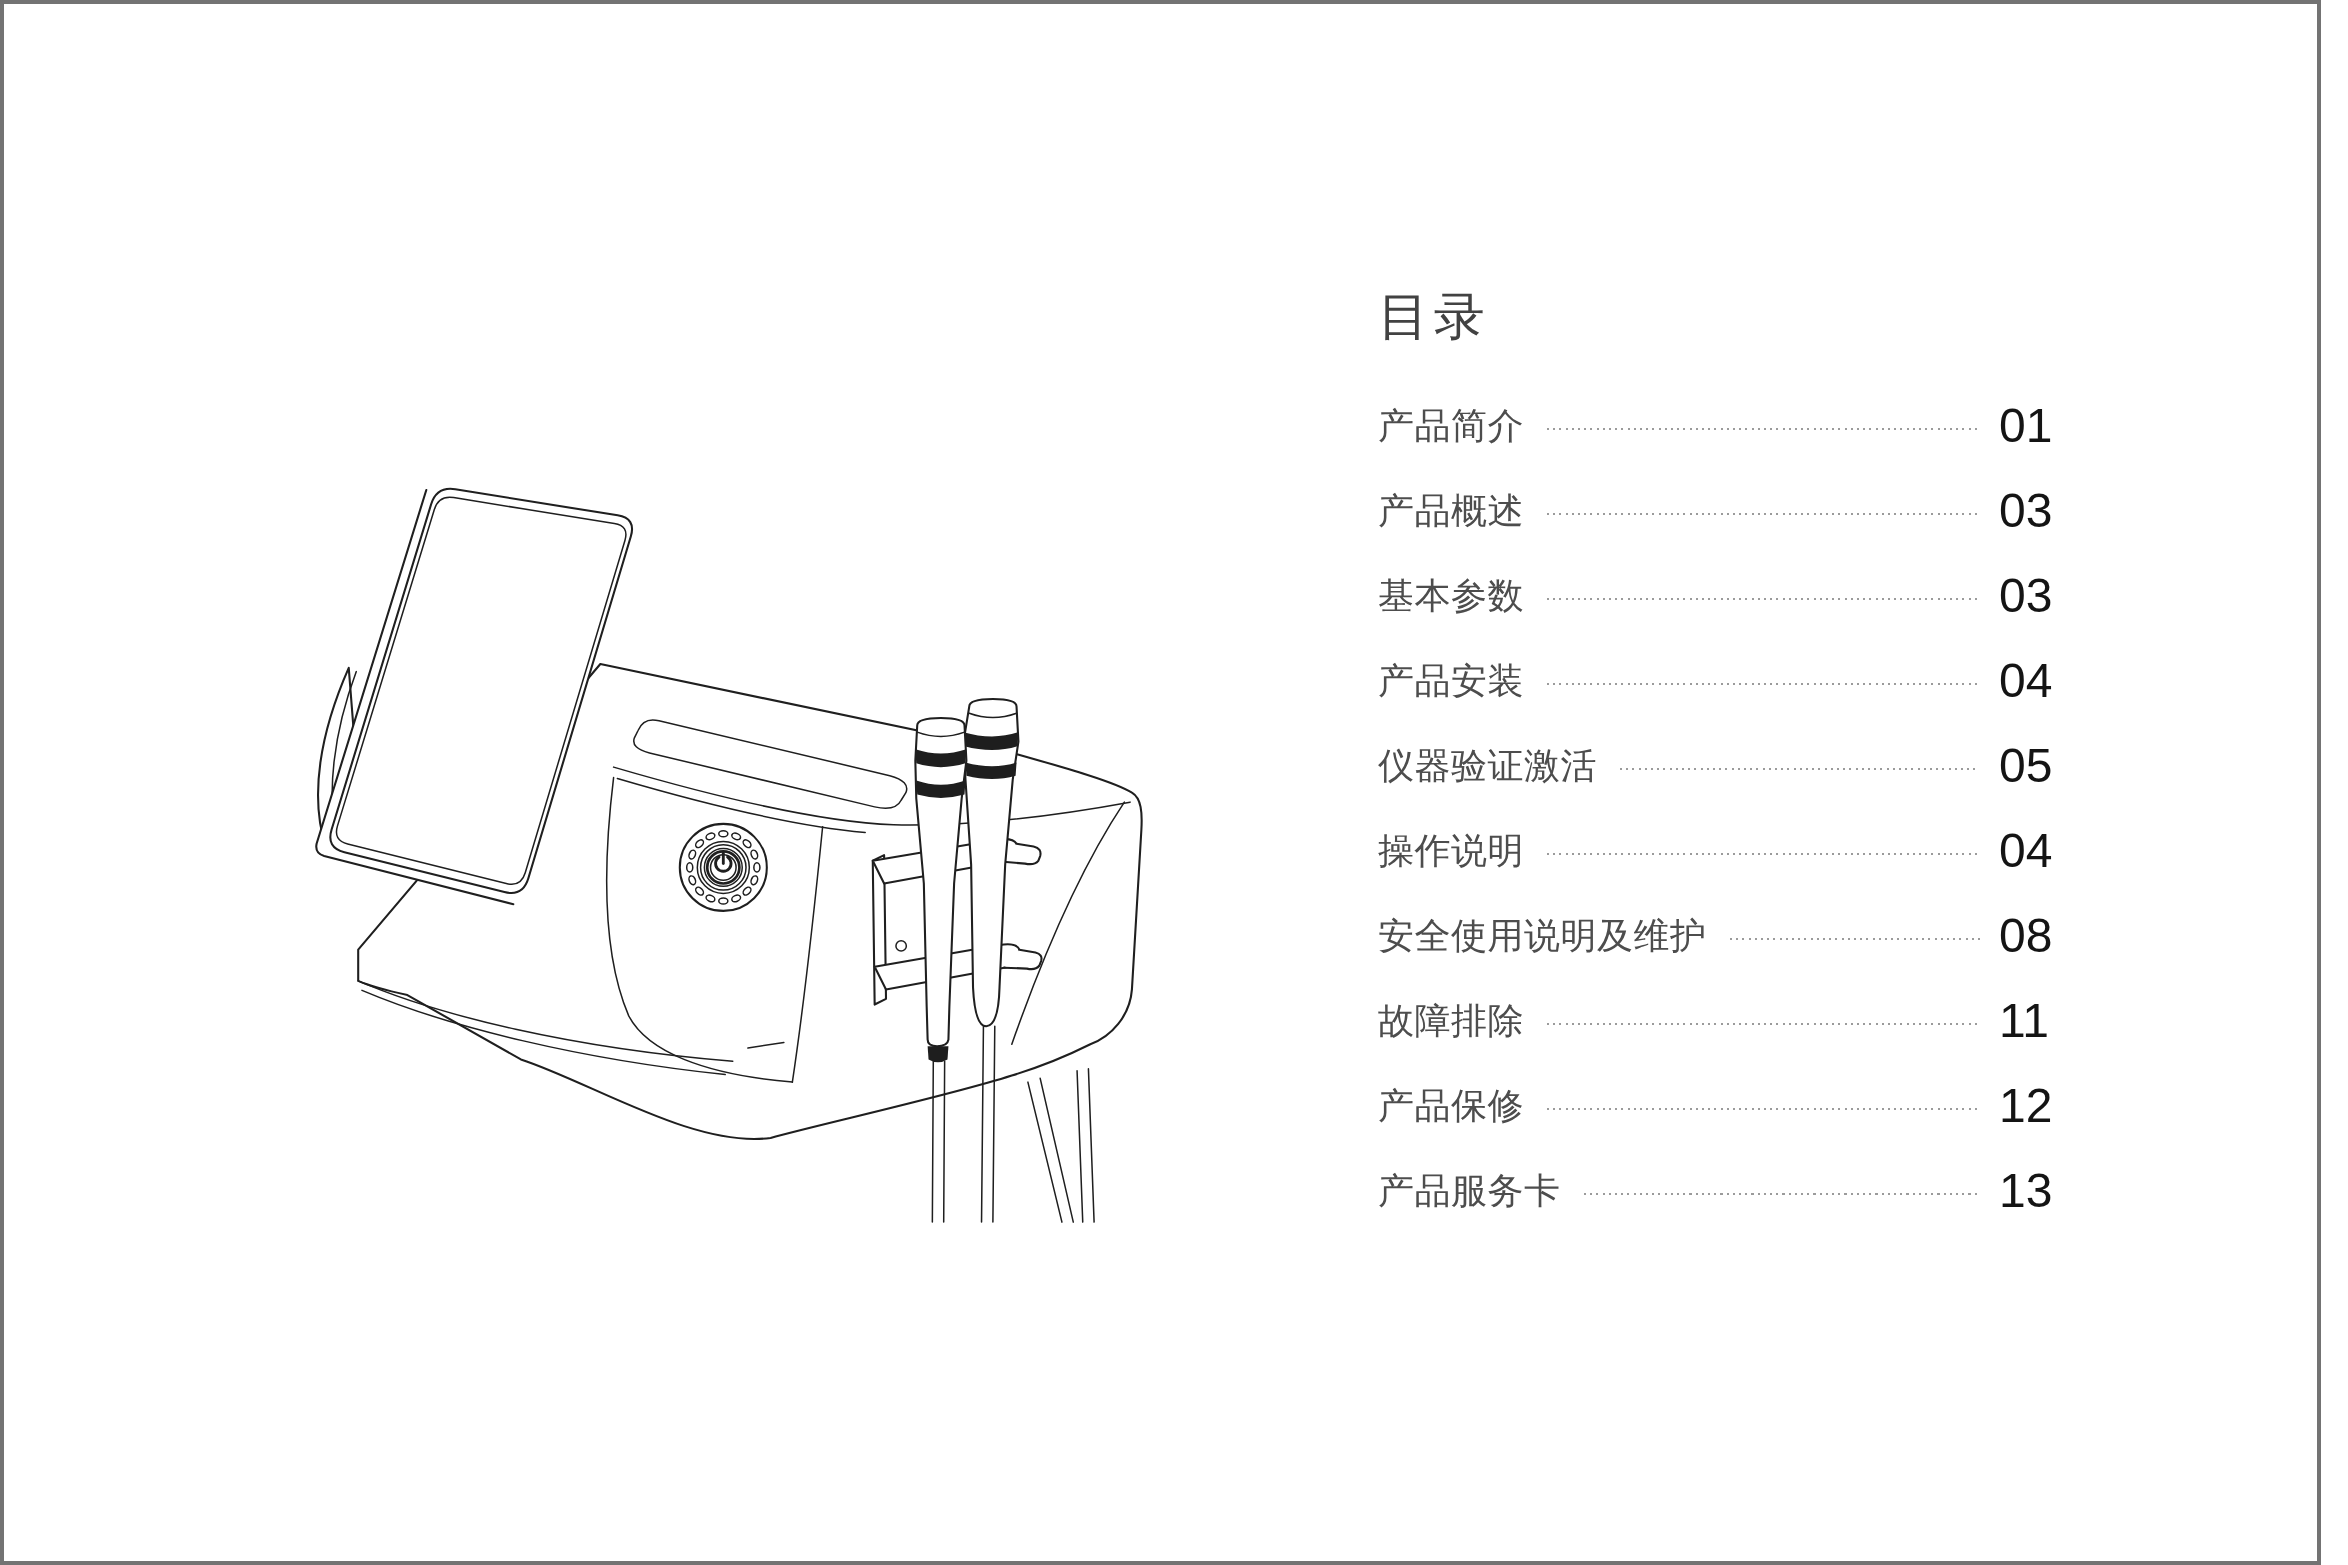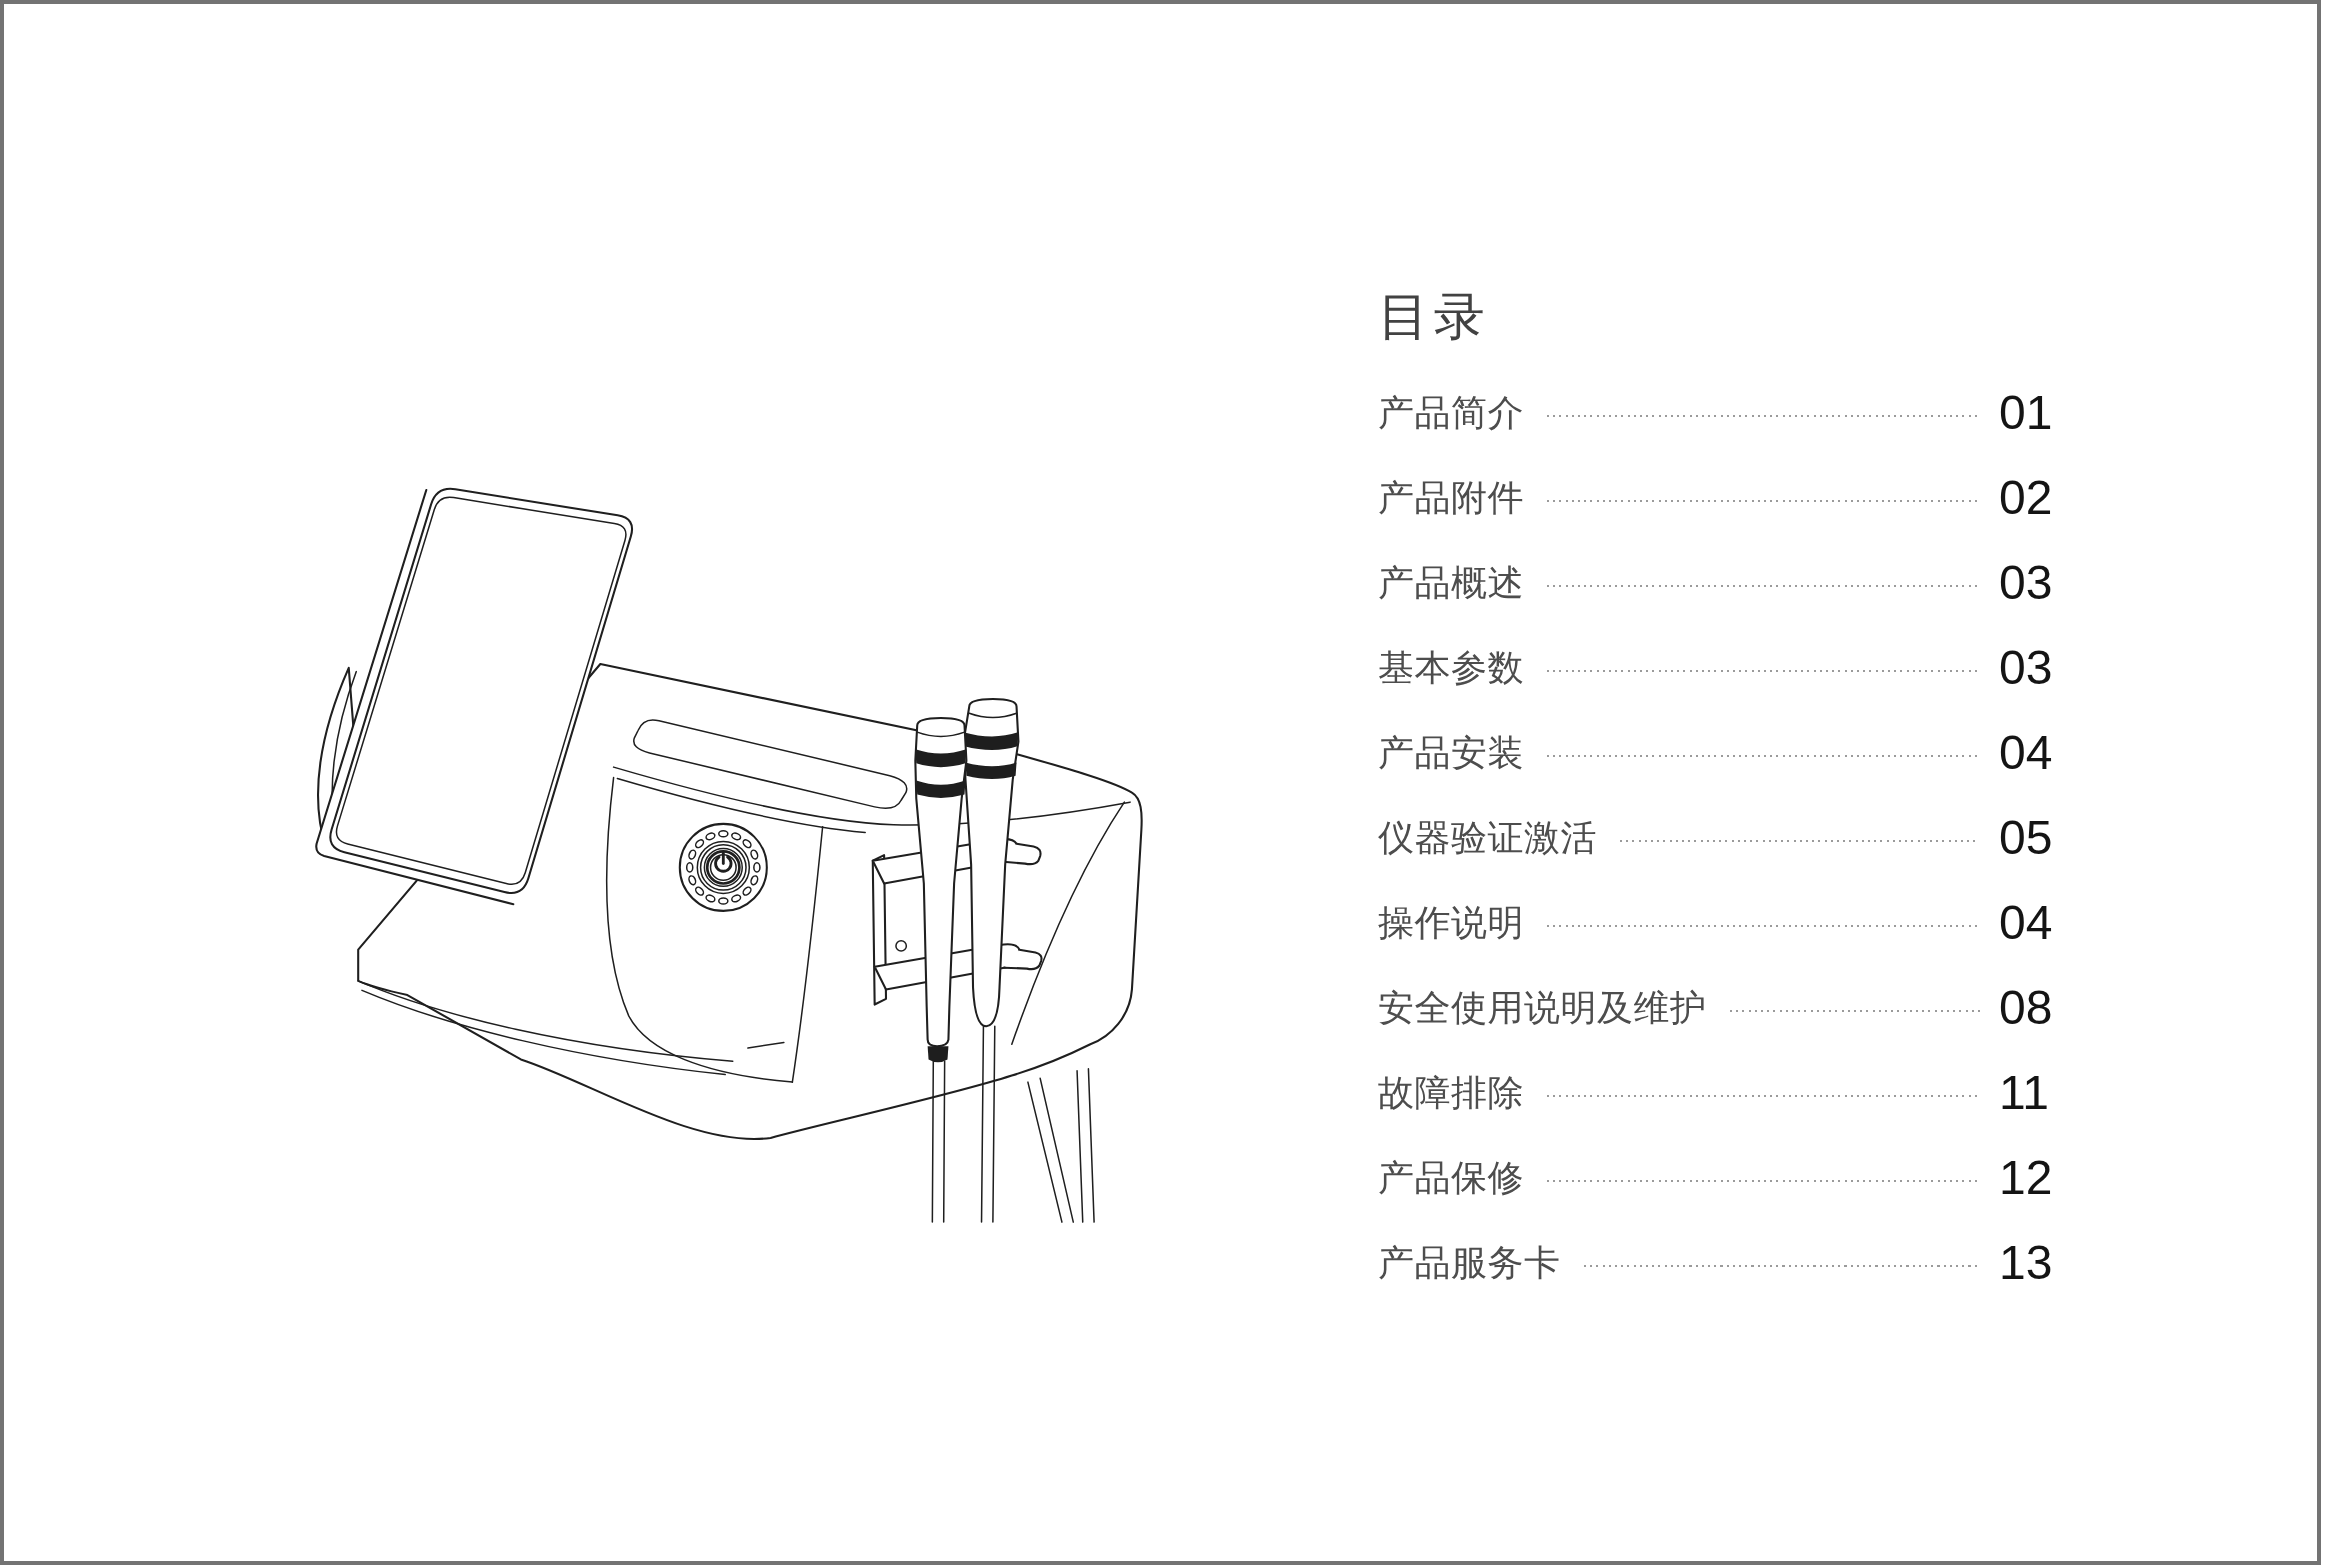--- a/index.html
+++ b/index.html
@@ -16,21 +16,21 @@
     position:absolute;left:284px;top:416px;width:899px;height:804px;
   }
   .figure-wrap svg{width:100%;height:100%;display:block;}
   .toc-title{
     position:absolute;left:1374px;top:284px;
     font-size:51px;line-height:57px;font-weight:500;
     letter-spacing:4.7px;color:var(--title-color,#424242);
     margin:0;
   }
   .toc-list{
-    position:absolute;left:1374px;top:366px;width:689px;
+    position:absolute;left:1374px;top:379px;width:689px;
   }
   .toc-row{
     height:85px;display:flex;align-items:center;
   }
   .toc-label{
     font-size:36px;line-height:42px;font-weight:400;
     color:var(--label-color,#4d4d4d);letter-spacing:0.5px;
     white-space:nowrap;
   }
   .toc-leader{
@@ -164,25 +164,20 @@
   </div>
 
   <h1 class="toc-title">目录</h1>
   <div class="toc-list">
       <div class="toc-row">
         <span class="toc-label">产品简介</span>
         <span class="toc-leader"></span>
         <span class="toc-page">01</span>
       </div>
       <div class="toc-row">
-        <span class="toc-label">产品附件</span>
-        <span class="toc-leader"></span>
-        <span class="toc-page">02</span>
-      </div>
-      <div class="toc-row">
         <span class="toc-label">产品概述</span>
         <span class="toc-leader"></span>
         <span class="toc-page">03</span>
       </div>
       <div class="toc-row">
         <span class="toc-label">基本参数</span>
         <span class="toc-leader"></span>
         <span class="toc-page">03</span>
       </div>
       <div class="toc-row">

